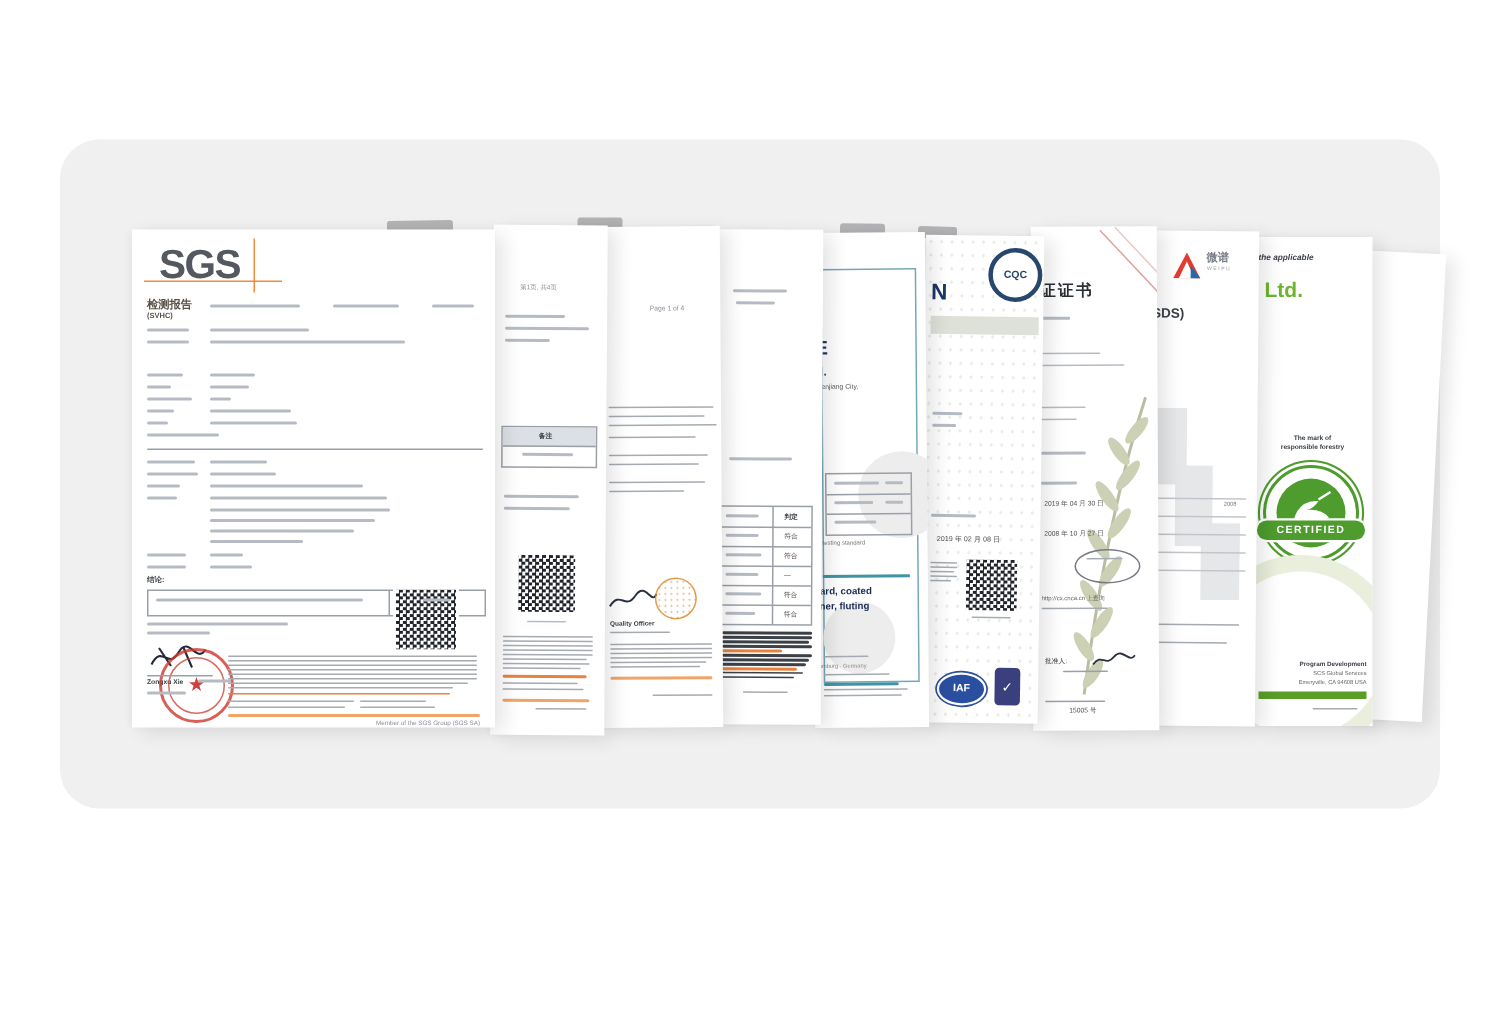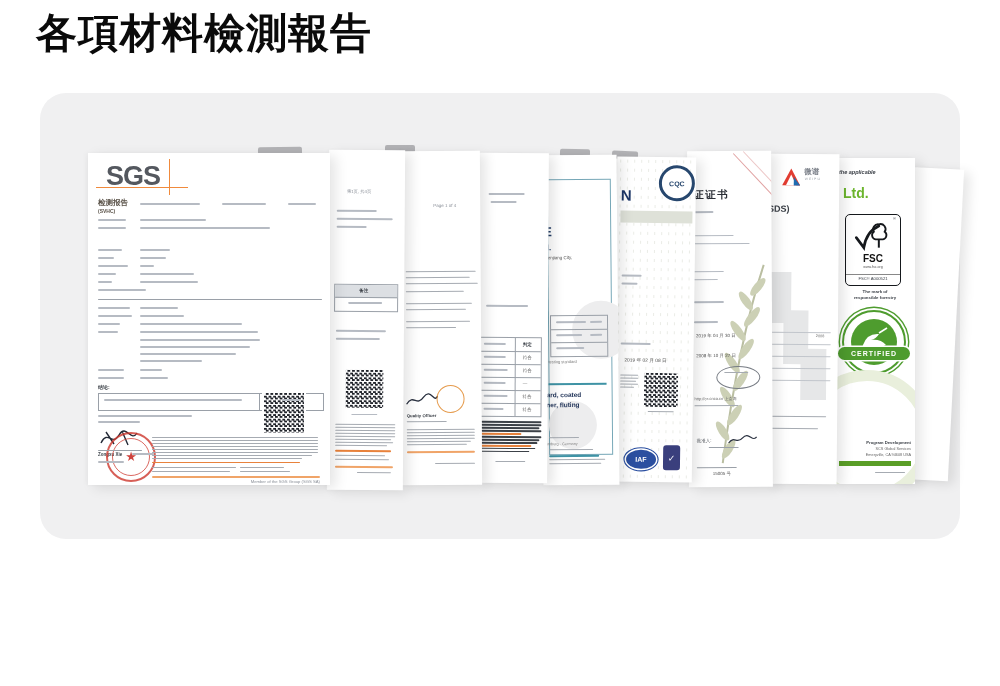--- a/index.html
+++ b/index.html
@@ -41,47 +41,35 @@
   .swoosh{position:absolute;border-radius:50%;border:11px solid #e9efdc;}
   .speckle{position:absolute;inset:0;background-image:radial-gradient(#d9dcd2 .8px,transparent .9px);background-size:7px 9px;opacity:.55;}
   .band{position:absolute;background:#dee1d8;}
   .redline{position:absolute;height:1.3px;background:#e0a0a0;transform-origin:left center;}
   .weipu-txt{line-height:1;}
 </style>
 </head>
 <body>
 
 <div id="app">
-  <div class="page-title">各項材料檢測報告</div>
 
   <div class="panel">
     <div class="stage">
 
       <div class="tab" style="left:218px;top:54px;width:44px;height:9px;z-index:10;transform:rotate(-1deg);"></div>
       <div class="tab" style="left:345px;top:52px;width:30px;height:8px;z-index:10;"></div>
       <div class="tab" style="left:520px;top:56px;width:30px;height:8px;z-index:10;transform:rotate(1deg);"></div>
       <div class="tab" style="left:572px;top:58px;width:26px;height:8px;z-index:10;transform:rotate(2deg);"></div>
       <div class="wedge" style="left:498px;top:336px;width:85px;height:30px;z-index:10;transform:rotate(-14deg);"></div>
 
       <div class="doc" id="d10" style="left:858px;top:75px;width:58px;height:312px;z-index:11;transform:rotate(3deg);"></div>
 
       <div class="doc" id="d9" style="left:795px;top:65px;width:80px;height:326px;z-index:12;">
         <div class="t dk" style="left:4px;top:11px;font-size:5.5px;font-style:italic;font-weight:700;">the applicable</div>
         <div class="t" style="left:8px;top:27px;font-size:14px;font-weight:800;color:#6cb52d;">Ltd.</div>
-        <div class="fsc-box" style="left:10px;top:56px;width:54px;height:70px;">
-          <div class="t dk" style="right:4px;top:2px;font-size:4px;">®</div>
-          <svg width="40" height="30" viewBox="0 0 48 36" style="position:absolute;left:7px;top:6px;">
-            <path d="M4 20 l9 12 c2 -13 9 -22 18 -26" fill="none" stroke="#15181c" stroke-width="3.2" stroke-linecap="round"></path>
-            <path d="M31 4 a6 6 0 0 1 7 9 a5 5 0 0 1 -2 9 h-9 a5 5 0 0 1 -2 -9 a6 6 0 0 1 6 -9" fill="none" stroke="#15181c" stroke-width="2.2"></path>
-            <path d="M31 22 v10" stroke="#15181c" stroke-width="2.4"></path>
-          </svg>
-          <div class="t dk" style="left:0;right:0;top:38px;font-size:10px;font-weight:800;color:#111;text-align:center;">FSC</div>
-          <div class="t" style="left:0;right:0;top:50px;font-size:3.6px;text-align:center;color:#555;">www.fsc.org</div>
-          <div class="t dk" style="left:0;right:0;top:59px;font-size:4.2px;text-align:center;border-top:.8px solid #888;padding-top:2px;">FSC® A000521</div>
-        </div>
         <div class="t dk" style="left:0;width:80px;top:131px;font-size:4.4px;font-weight:700;text-align:center;">The mark of</div>
         <div class="t dk" style="left:0;width:80px;top:137px;font-size:4.4px;font-weight:700;text-align:center;">responsible forestry</div>
         <div class="badge" style="left:7px;top:152px;width:60px;height:60px;">
           <div class="badge-core">
             <svg width="46" height="46" viewBox="0 0 46 46" style="position:absolute;left:0;top:0;">
               <path d="M12 26 q4 -12 16 -11 q-3 5 -8 6 q10 -1 15 5 q-9 5 -17 1 q-2 8 -10 9 q3 -5 4 -10" fill="#ffffff"></path>
               <path d="M28 14 l8 -5" stroke="#fff" stroke-width="1.6"></path>
               <path d="M14 36 q8 2 16 -2" stroke="#fff" stroke-width="2" fill="none"></path>
             </svg>
           </div>

